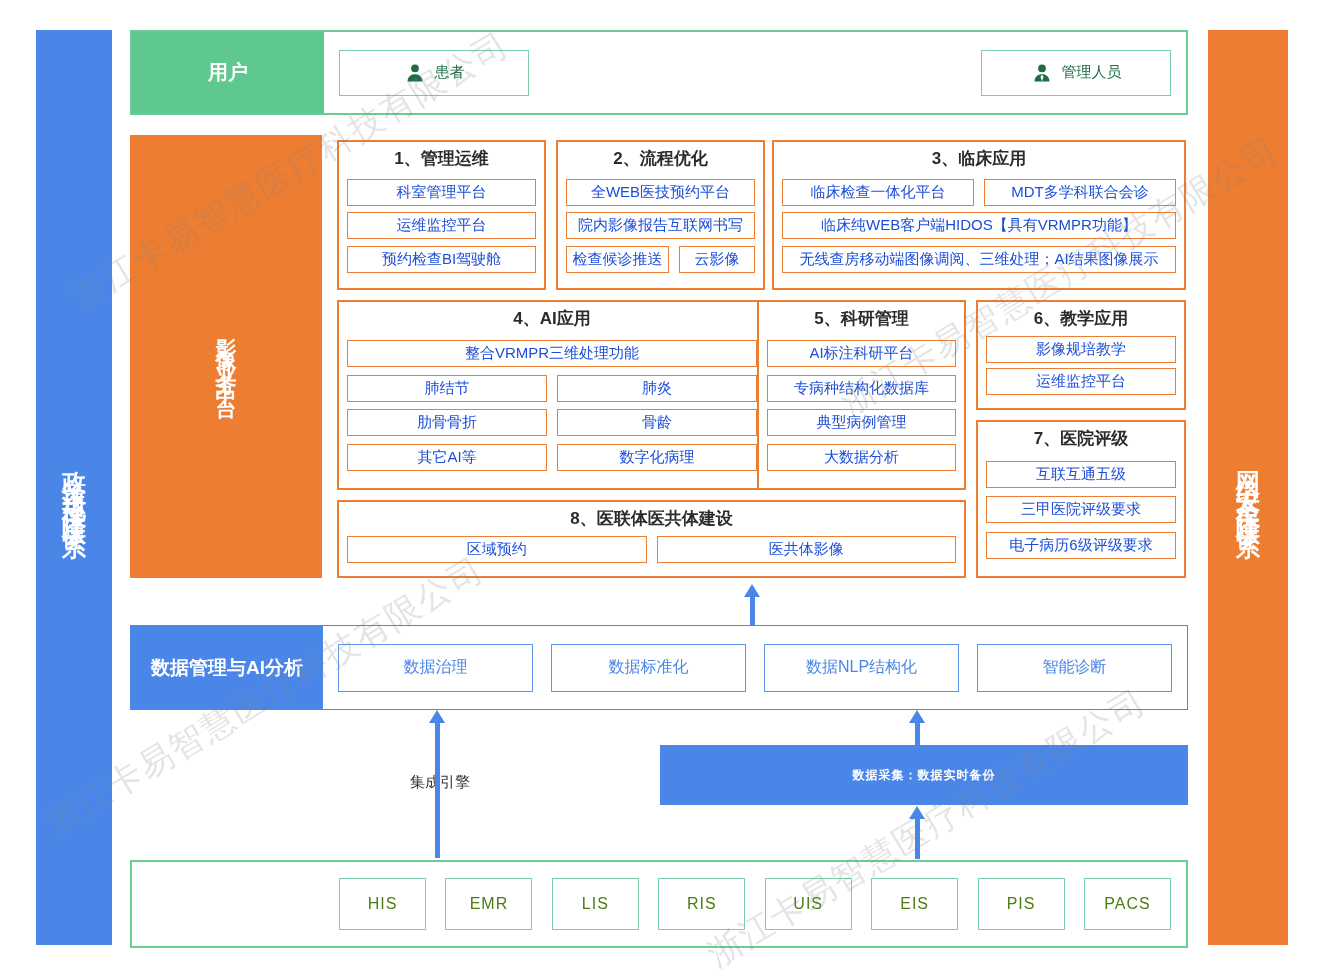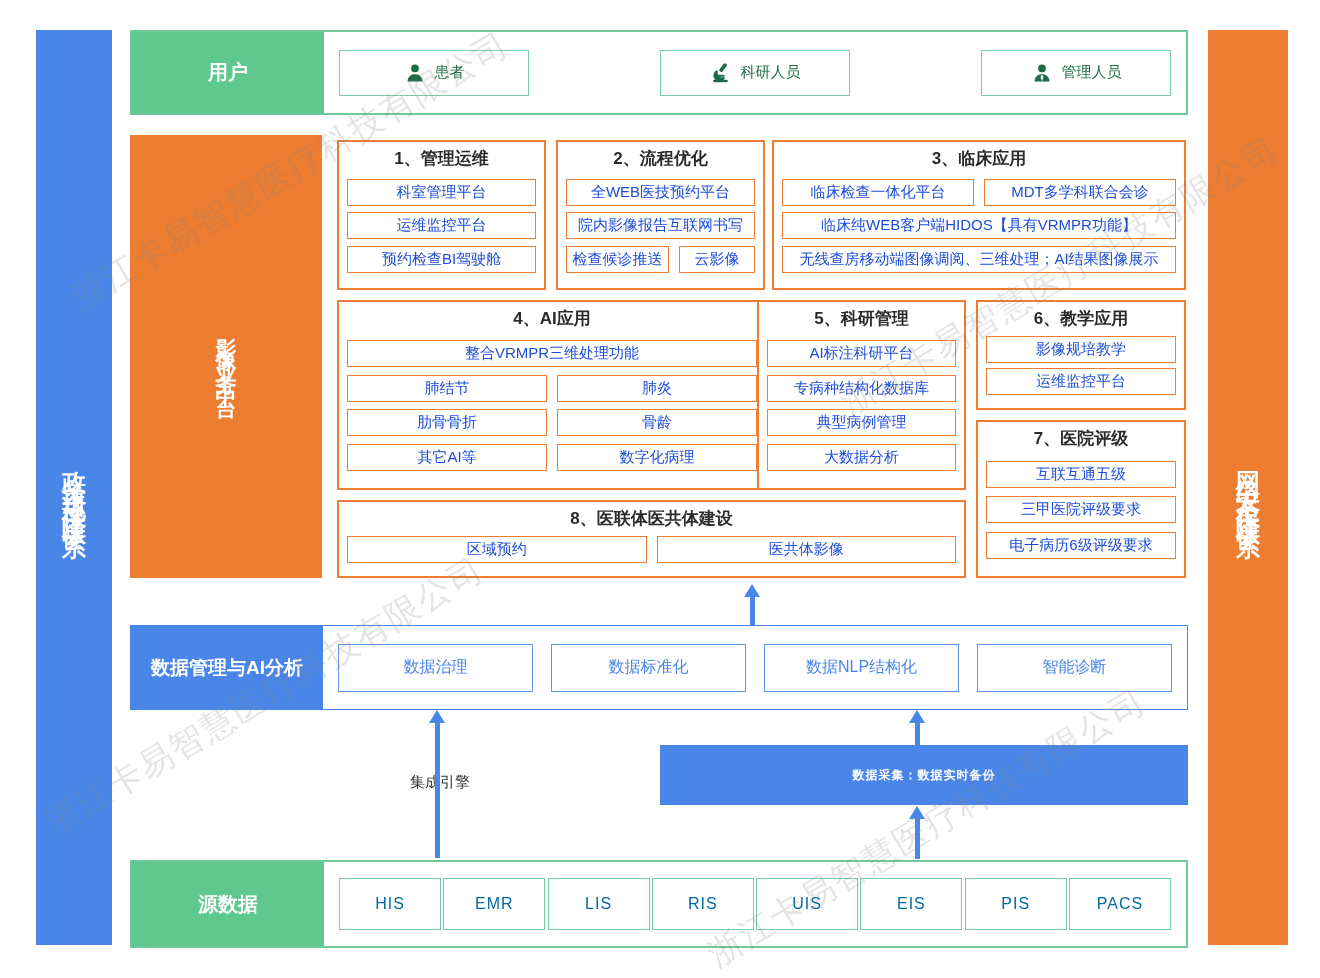--- a/index.html
+++ b/index.html
@@ -38,21 +38,21 @@
     position:absolute;left:192px;right:0;top:0;bottom:0;
     display:flex;align-items:center;justify-content:space-between;padding:0 15px;
   }
   
   .gitem{
     box-sizing:border-box;border:1px solid #79cfa4;background:#fff;
     display:flex;align-items:center;justify-content:center;gap:9px;
     color:#1f6b47;font-size:15px;
   }
   .user-box{width:190px;height:46px;}
-  .src-box{width:102px;height:52px;font-size:16px;color:#0369a1;letter-spacing:1px;}
+  .src-box{width:87px;height:52px;font-size:16px;color:#4d7c0f;letter-spacing:1px;}
   
   .bitem{
     box-sizing:border-box;border:1.5px solid #5e94ec;background:#fff;
     width:195px;height:48px;display:flex;align-items:center;justify-content:center;
     color:#4a86e8;font-size:16px;
   }
   
   .plabel{
     position:absolute;left:130px;top:135px;width:192px;height:443px;z-index:2;
     display:flex;align-items:center;justify-content:center;
@@ -113,31 +113,20 @@
           <svg viewBox="0 0 20 20">
               <circle cx="10" cy="5.8" r="3.5"></circle>
               <path d="M3.2 17.8c0-4.2 3-6.6 6.8-6.6s6.8 2.4 6.8 6.6z"></path>
             </svg>
         </span>
         <span>患者</span>
       </div>
       <div class="gitem user-box">
         <span class="icon">
           <svg viewBox="0 0 20 20">
-              <rect x="10.2" y="0.8" width="3.4" height="8.6" rx="1.2" transform="rotate(38 11.9 5.1)"></rect>
-              <path d="M6 7.2a5.6 5.6 0 1 0 7.8 7.2l-1.8-.8a3.7 3.7 0 0 1-4.8-4.8z"></path>
-              <rect x="5.6" y="11.6" width="7.6" height="1.7" rx="0.8"></rect>
-              <rect x="2.8" y="16.2" width="13.4" height="2.1" rx="1"></rect>
-            </svg>
-        </span>
-        <span>科研人员</span>
-      </div>
-      <div class="gitem user-box">
-        <span class="icon">
-          <svg viewBox="0 0 20 20">
               <circle cx="10" cy="5.8" r="3.5"></circle>
               <path d="M3.2 17.8c0-4.2 3-6.6 6.8-6.6s6.8 2.4 6.8 6.6z"></path>
               <path d="M10 11.4l1.4 2-1.4 4.2-1.4-4.2z" fill="#fff"></path>
             </svg>
         </span>
         <span>管理人员</span>
       </div>
     </div>
   </div>
 
@@ -257,21 +246,20 @@
   <div class="arrow-up" style="left:909px;top:806px;height:53px;">
       <div class="head"></div>
       <div class="shaft"></div>
     </div>
 
   <div class="engine-label">集成引擎</div>
 
   <div class="collect-box">数据采集：数据实时备份</div>
 
   <div class="sec green" style="left:130px;top:860px;width:1058px;height:88px;">
-    <div class="label-fill fill-green">源数据</div>
     <div class="items-strip">
       <div class="gitem src-box">HIS</div>
       <div class="gitem src-box">EMR</div>
       <div class="gitem src-box">LIS</div>
       <div class="gitem src-box">RIS</div>
       <div class="gitem src-box">UIS</div>
       <div class="gitem src-box">EIS</div>
       <div class="gitem src-box">PIS</div>
       <div class="gitem src-box">PACS</div>
     </div>

